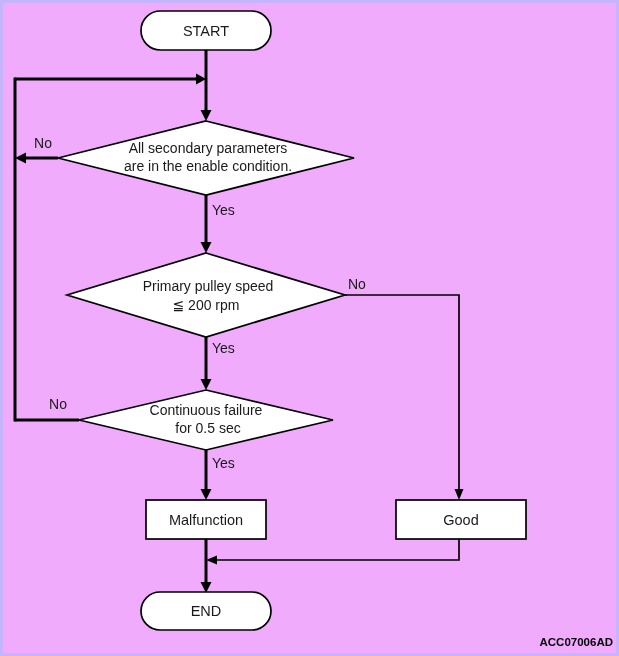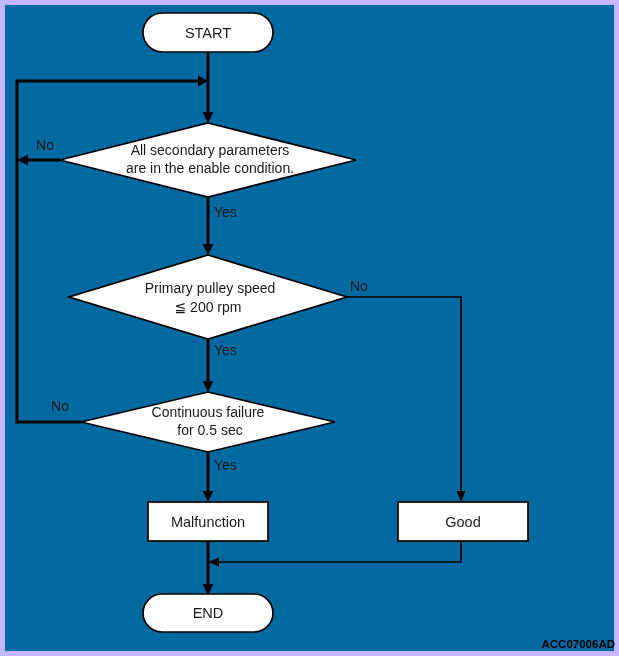--- a/index.html
+++ b/index.html
@@ -10,23 +10,23 @@
   body {
     width: 619px;
     height: 656px;
     overflow: hidden;
     font-family: "Liberation Sans", sans-serif;
   }
   #page {
     position: relative;
     width: 619px;
     height: 656px;
-    background: #0369a1;
+    background: #f0abfc;
     box-sizing: border-box;
-    border: 5px solid #c4b5fd;
+    border: 3px solid #c4b5fd;
   }
   svg#flow {
     display: block;
     width: 617px;
     height: 654px;
   }
   .shape {
     fill: #ffffff;
     stroke: #000000;
     stroke-width: 1.7;

